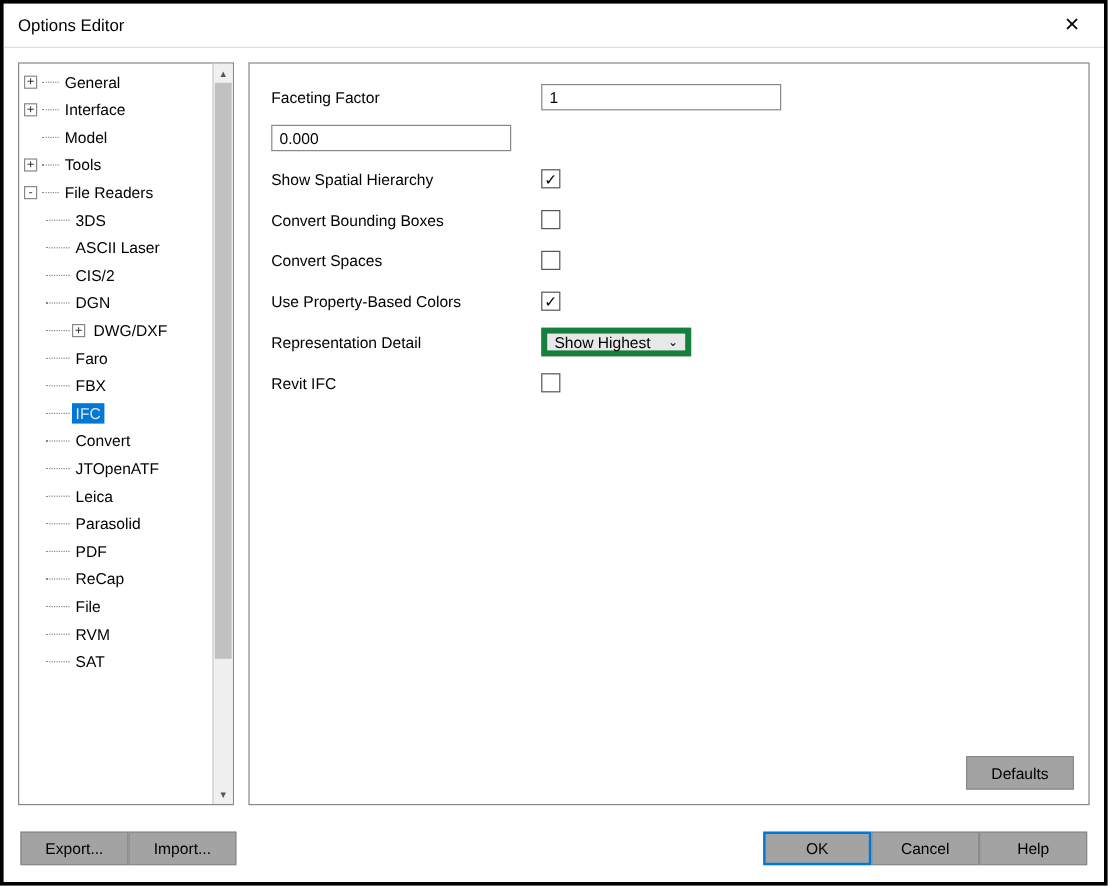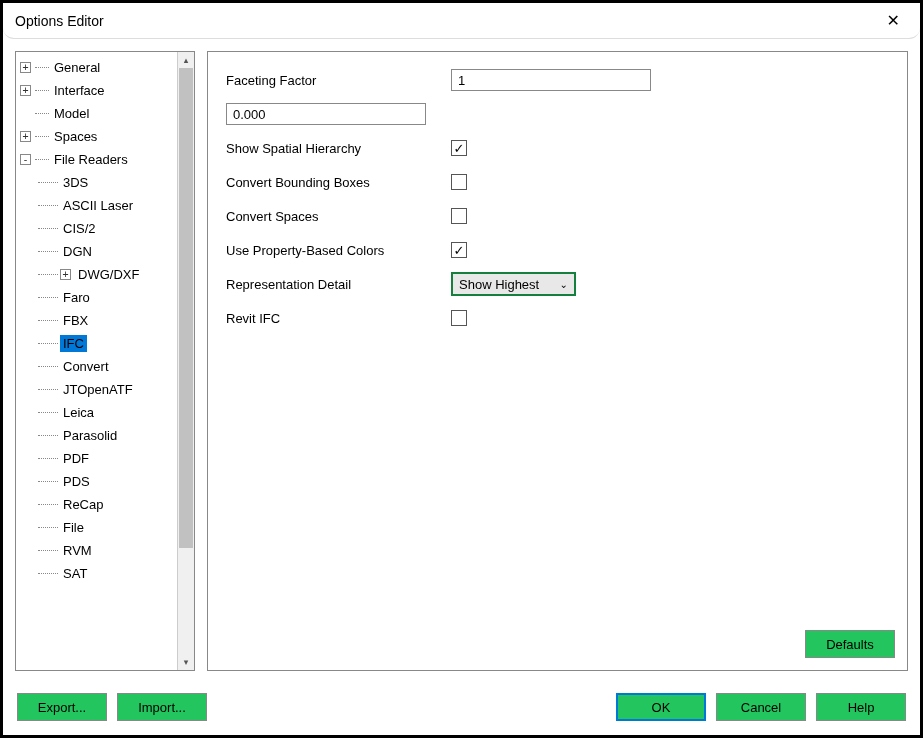--- a/index.html
+++ b/index.html
@@ -17,21 +17,20 @@
       display: flex;
       flex-direction: column;
       height: 100%;
     }
     .titlebar {
       display: flex;
       justify-content: space-between;
       align-items: center;
       padding: 8px 12px;
       border-bottom: 1px solid #ddd;
-      border-radius: 11px;
     }
     .titlebar .title {
       font-size: 14px;
     }
     .titlebar .close {
       cursor: pointer;
       font-size: 16px;
       padding: 0 8px;
     }
     .body {
@@ -111,21 +110,21 @@
     .tree-item .dots.short {
       width: 14px;
     }
     .tree-item.level-0 { padding-left: 2px; }
     .tree-item.level-1 { padding-left: 20px; }
     .tree-item .label {
       padding: 1px 3px;
     }
     .tree-item.selected .label {
       background: #0078d7;
-      color: #000000;
+      color: #e5e5e5;
     }
     .content-panel {
       flex: 1;
       border: 1px solid #888;
       padding: 16px 18px;
       position: relative;
     }
     .form-row {
       display: flex;
       align-items: center;
@@ -154,50 +153,49 @@
       cursor: pointer;
     }
     .form-row .checkbox.checked::after {
       content: "✓";
       font-size: 13px;
       line-height: 1;
     }
     .form-row .select {
       min-width: 125px;
       height: 24px;
-      border: 2px solid #15803d;
+      border: 5px solid #15803d;
       background: #e8e8e8;
       display: inline-flex;
       align-items: center;
       padding: 0 6px;
       cursor: pointer;
       gap: 8px;
     }
     .form-row .select .chev {
       font-size: 10px;
       margin-left: auto;
     }
     .defaults-container {
       position: absolute;
       bottom: 12px;
       right: 12px;
     }
     .footer {
       display: flex;
       padding: 10px 14px 14px 14px;
-      gap: 10px;
     }
     .footer .spacer {
       flex: 1;
     }
     .btn {
       min-width: 90px;
       height: 28px;
       border: 1px solid #888;
-      background: #22c55e;
+      background: #a3a3a3;
       display: inline-flex;
       align-items: center;
       justify-content: center;
       cursor: pointer;
       padding: 0 14px;
       font-family: inherit;
       font-size: 13px;
     }
     .btn.primary {
       border: 2px solid #0078d7;
@@ -227,21 +225,21 @@
             <span class="label">Interface</span>
           </div>
           <div class="tree-item level-0">
             <span class="exp" style="visibility: hidden;"> </span>
             <span class="dots short"></span>
             <span class="label">Model</span>
           </div>
           <div class="tree-item level-0">
             <span class="exp">+</span>
             <span class="dots short"></span>
-            <span class="label">Spaces</span>
+            <span class="label">Tools</span>
           </div>
           <div class="tree-item level-0">
             <span class="exp">-</span>
             <span class="dots short"></span>
             <span class="label">File Readers</span>
           </div>
           <div class="tree-item level-1">
             <span class="dots"></span>
             <span class="label">3DS</span>
           </div>
@@ -286,24 +284,20 @@
             <span class="dots"></span>
             <span class="label">Leica</span>
           </div>
           <div class="tree-item level-1">
             <span class="dots"></span>
             <span class="label">Parasolid</span>
           </div>
           <div class="tree-item level-1">
             <span class="dots"></span>
             <span class="label">PDF</span>
-          </div>
-          <div class="tree-item level-1">
-            <span class="dots"></span>
-            <span class="label">PDS</span>
           </div>
           <div class="tree-item level-1">
             <span class="dots"></span>
             <span class="label">ReCap</span>
           </div>
           <div class="tree-item level-1">
             <span class="dots"></span>
             <span class="label">File</span>
           </div>
           <div class="tree-item level-1">

